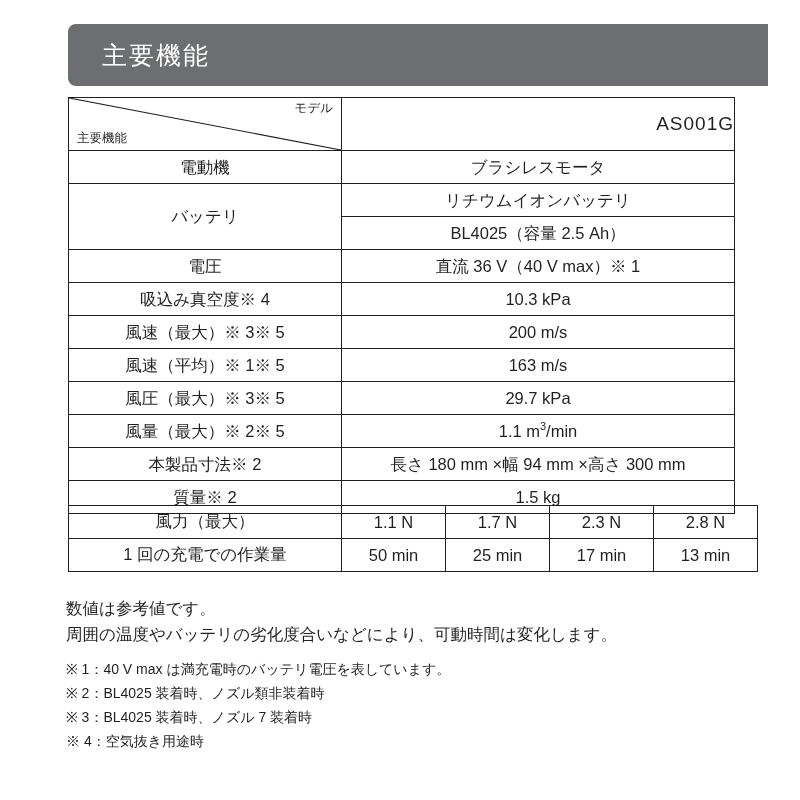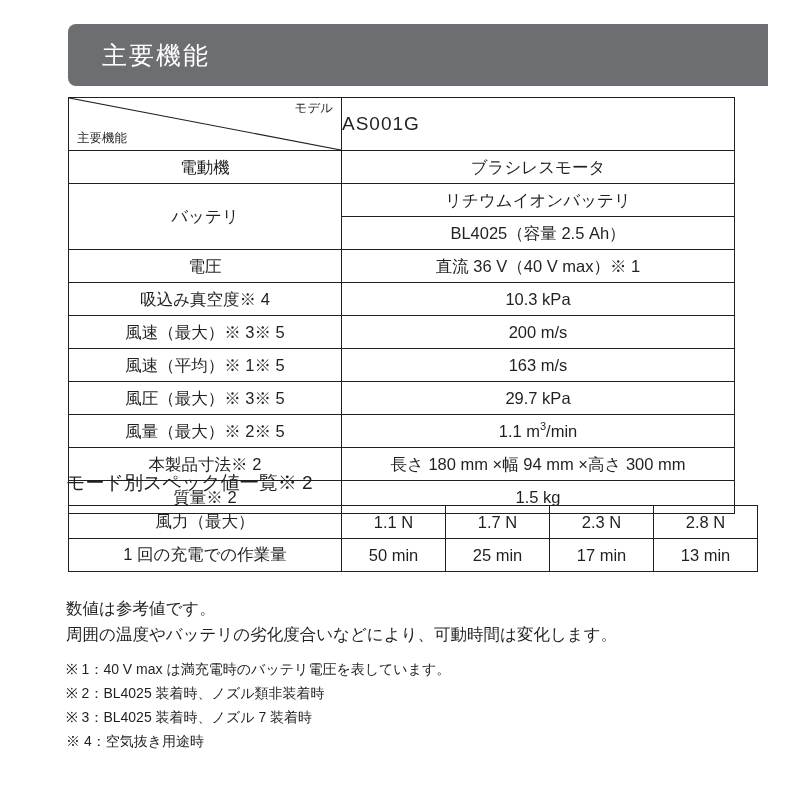--- a/index.html
+++ b/index.html
@@ -151,21 +151,21 @@
     <tbody>
       <tr>
         <td class="col-label corner-cell">
           <svg class="diag" viewBox="0 0 272 52" preserveAspectRatio="none">
             <line x1="0" y1="0" x2="272" y2="52" stroke="#231f20" stroke-width="1.2"></line>
           </svg>
           <span class="model-label">モデル</span>
           <span class="feature-label">主要機能</span>
         </td>
         <td class="col-value corner-cell">
-          <div style="display:flex;align-items:center;justify-content:flex-start;height:100%;">
+          <div style="display:flex;align-items:center;justify-content:flex-end;height:100%;">
             <span class="model-name">AS001G</span>
           </div>
         </td>
       </tr>
 
       <tr>
         <td class="col-label">電動機</td>
         <td class="col-value">ブラシレスモータ</td>
       </tr>
 
@@ -207,21 +207,20 @@
         <td class="col-label">本製品寸法※ 2</td>
         <td class="col-value">長さ 180 mm ×幅 94 mm ×高さ 300 mm</td>
       </tr>
       <tr>
         <td class="col-label">質量※ 2</td>
         <td class="col-value">1.5 kg</td>
       </tr>
     </tbody>
   </table>
 
-  <div class="mode-heading">モード別スペック値一覧※ 2</div>
 
   <table class="mode-table">
     <tbody>
       <tr>
         <td class="c0">風力（最大）</td>
         <td class="cx">1.1 N</td>
         <td class="cx">1.7 N</td>
         <td class="cx">2.3 N</td>
         <td class="cx">2.8 N</td>
       </tr>

